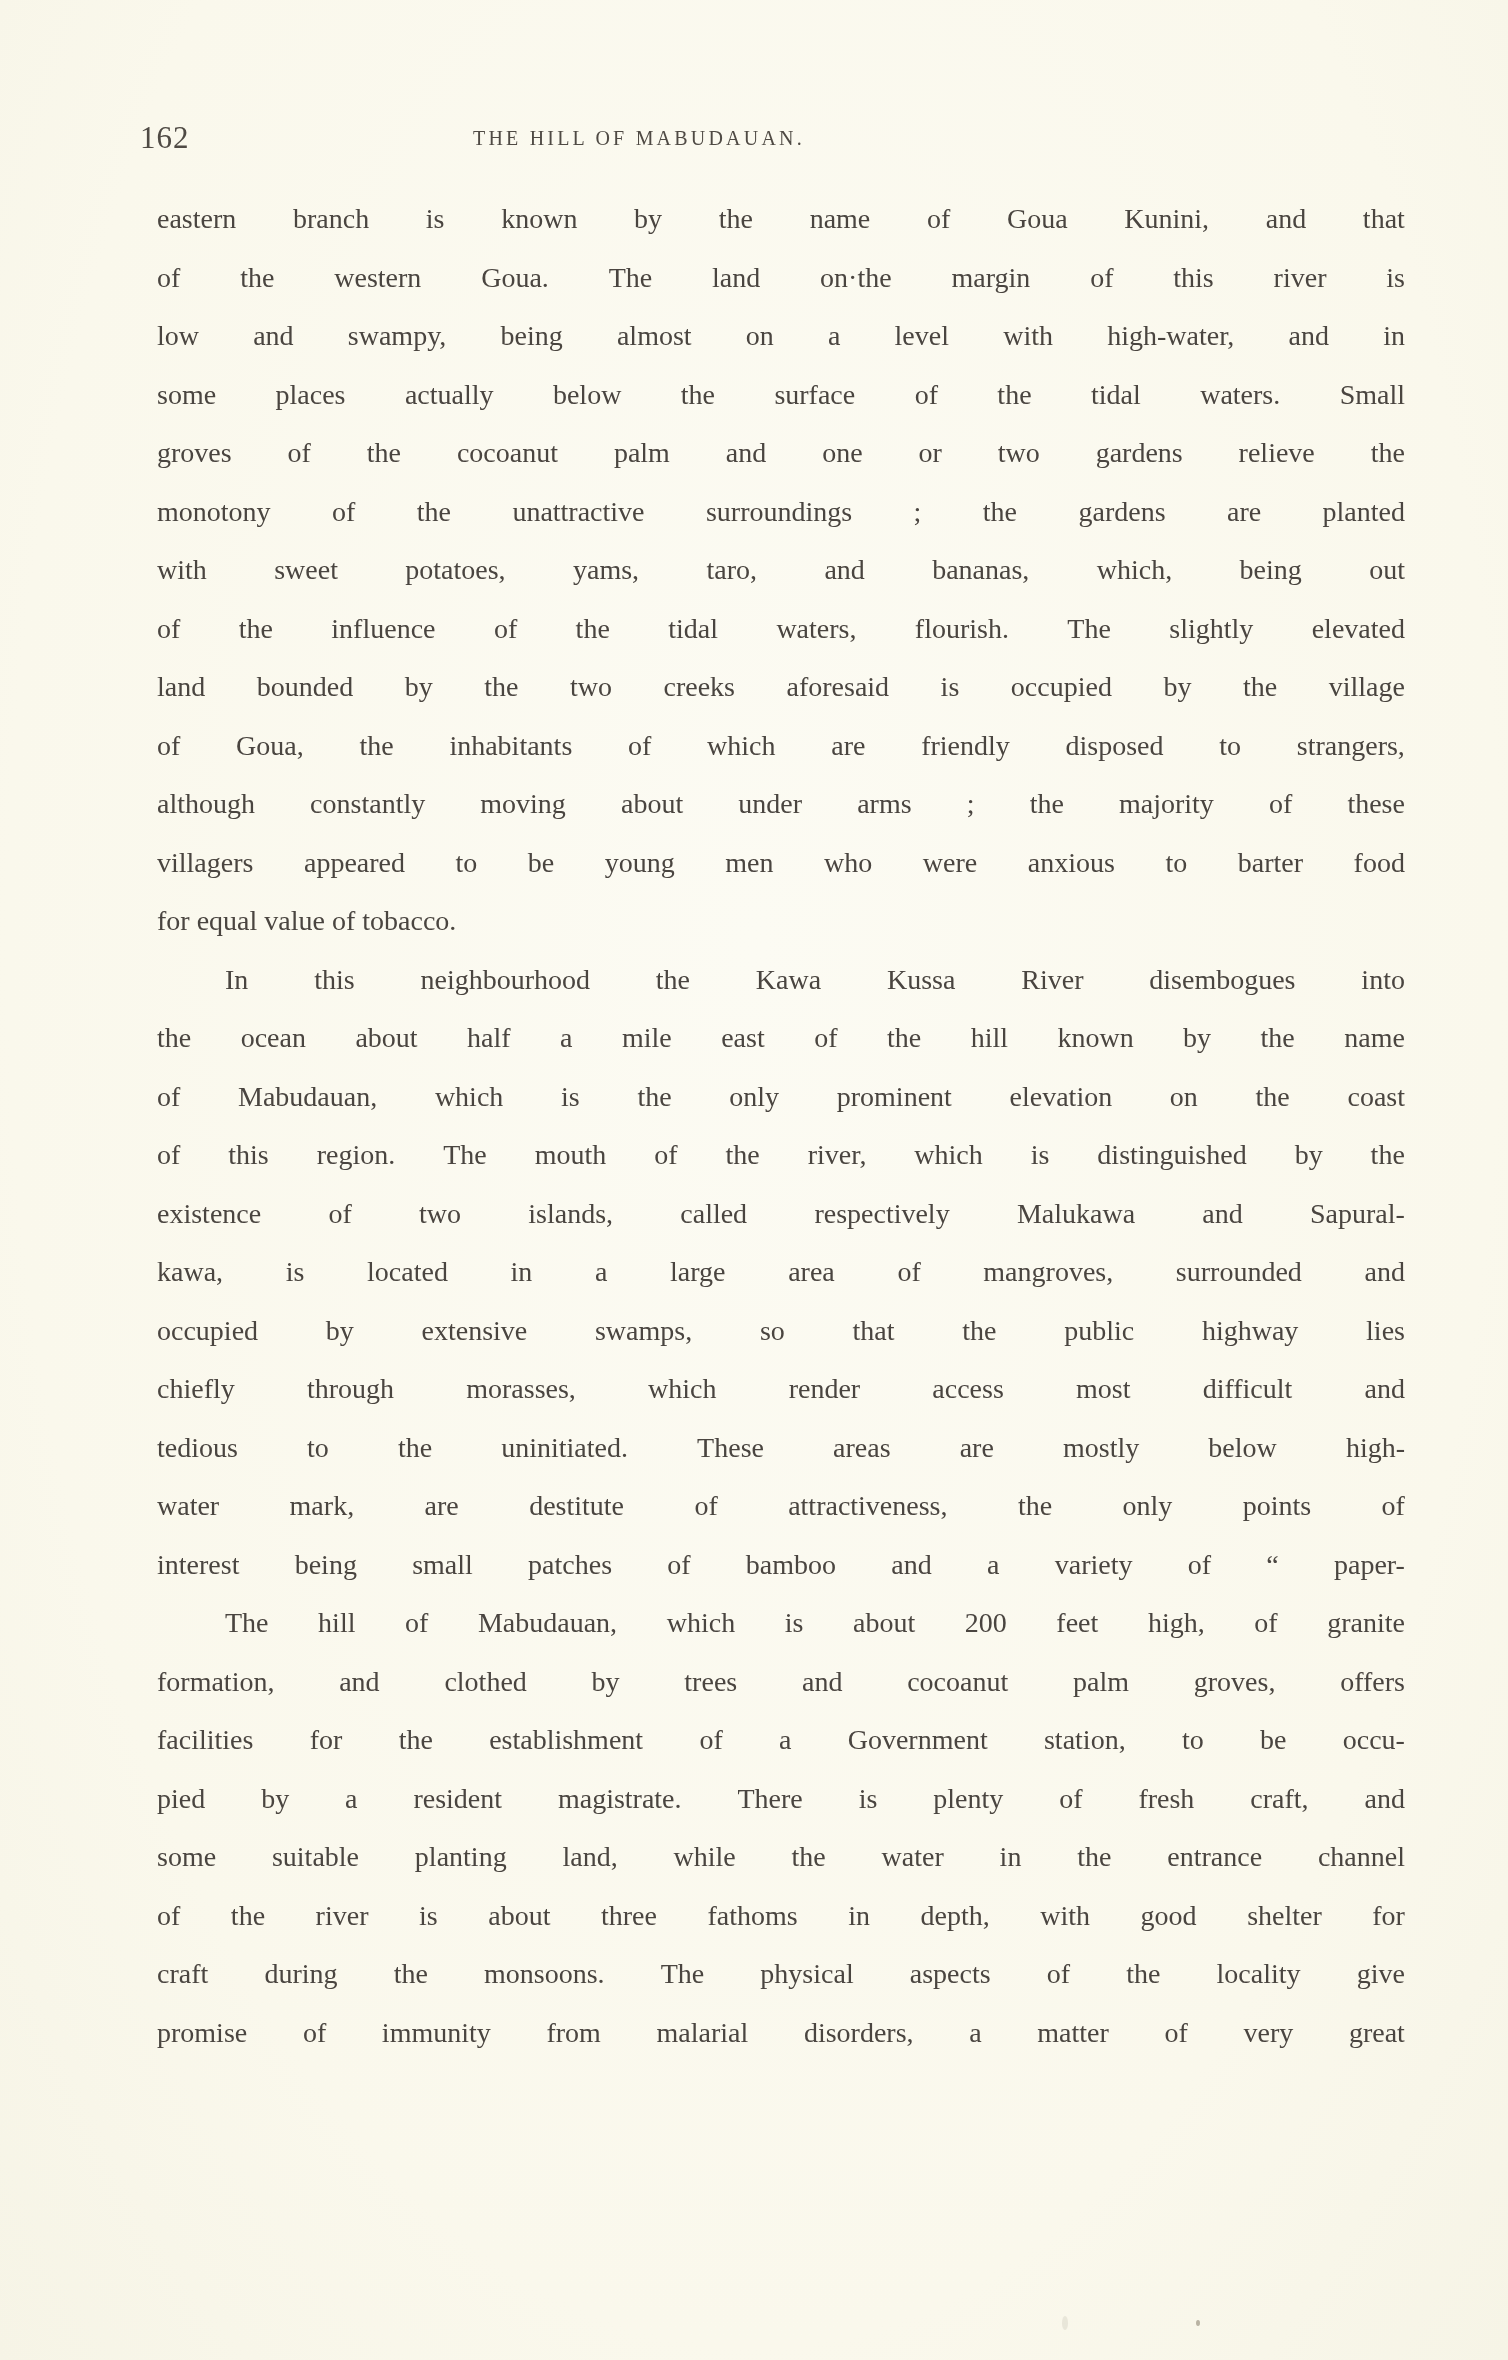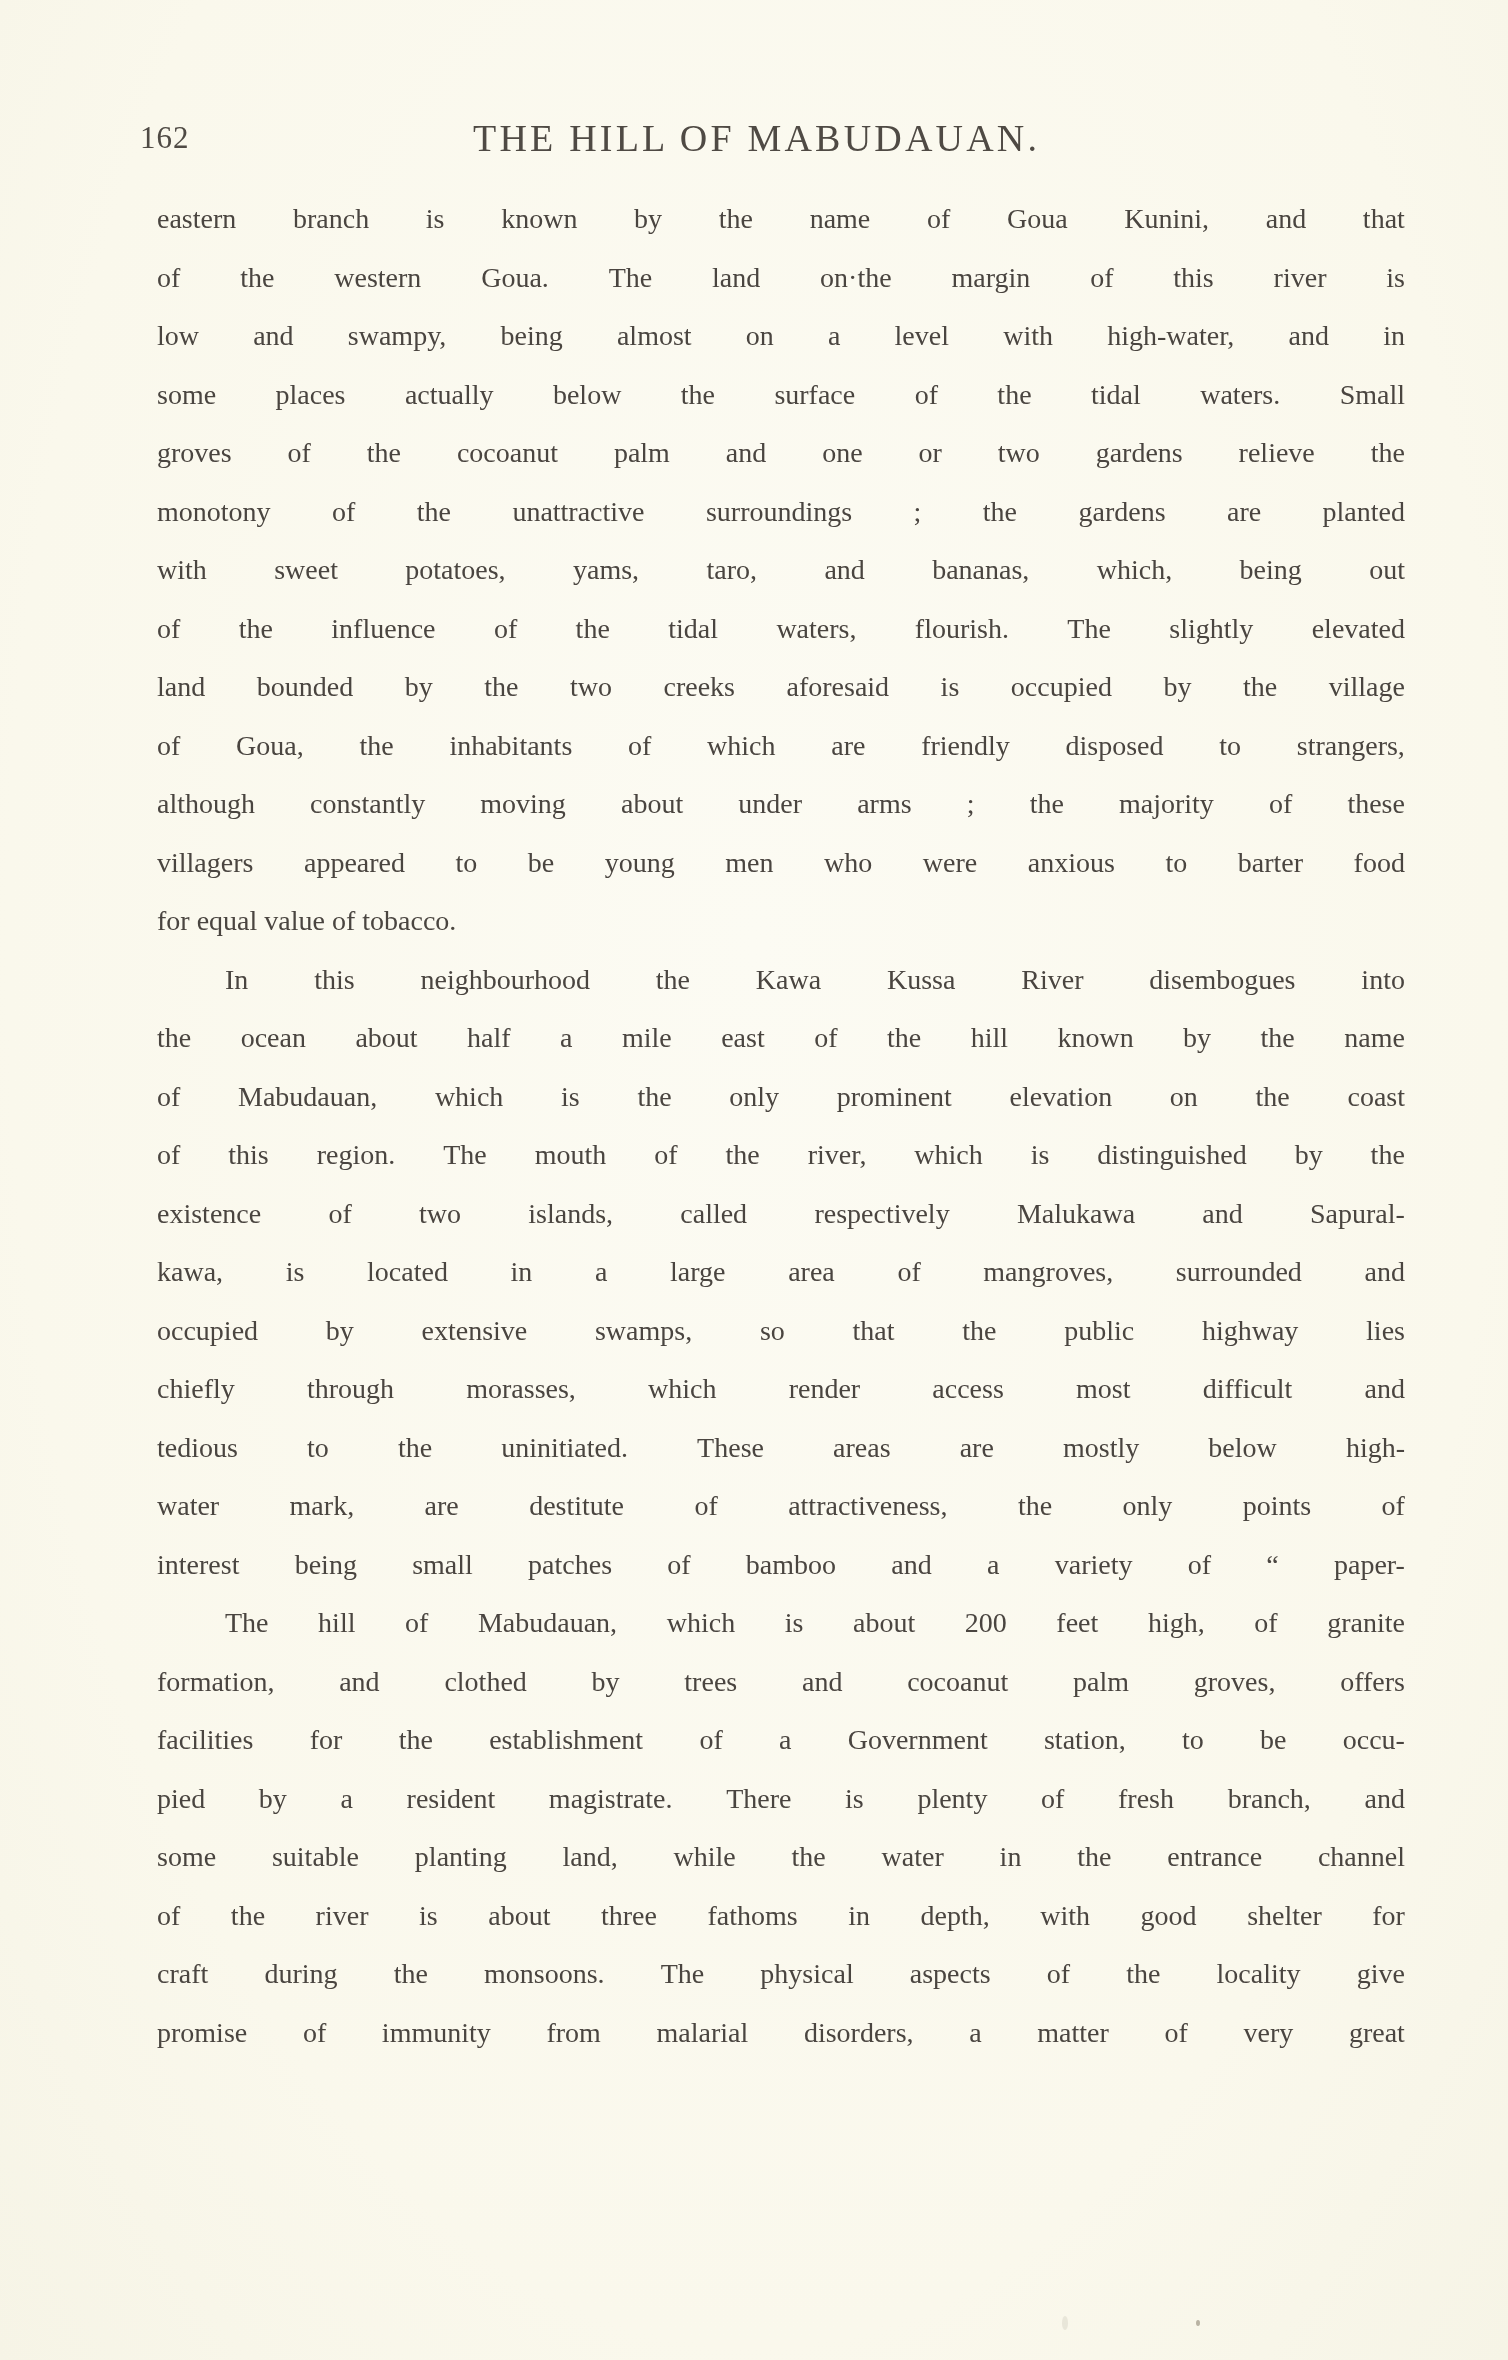--- a/index.html
+++ b/index.html
@@ -36,21 +36,21 @@
       font-size: 31px;
       line-height: 40px;
       letter-spacing: 1px;
       color: #4f4a44;
     }
     .running-title {
       position: absolute;
       left: 333px;
       top: 0;
       width: 580px;
-      font-size: 38px;
+      font-size: 20px;
       line-height: 40px;
       letter-spacing: 3.2px;
       color: #4f4a44;
       white-space: nowrap;
     }
     .body-text {
       position: absolute;
       left: 157px;
       top: 190px;
       width: 1248px;
@@ -442,21 +442,21 @@
           <span>pied</span>
           <span>by</span>
           <span>a</span>
           <span>resident</span>
           <span>magistrate.</span>
           <span>There</span>
           <span>is</span>
           <span>plenty</span>
           <span>of</span>
           <span>fresh</span>
-          <span>branch,</span>
+          <span>craft,</span>
           <span>and</span>
         </div>
       <div class="line" style="display: flex; justify-content: space-between;">
           <span>some</span>
           <span>suitable</span>
           <span>planting</span>
           <span>land,</span>
           <span>while</span>
           <span>the</span>
           <span>water</span>

